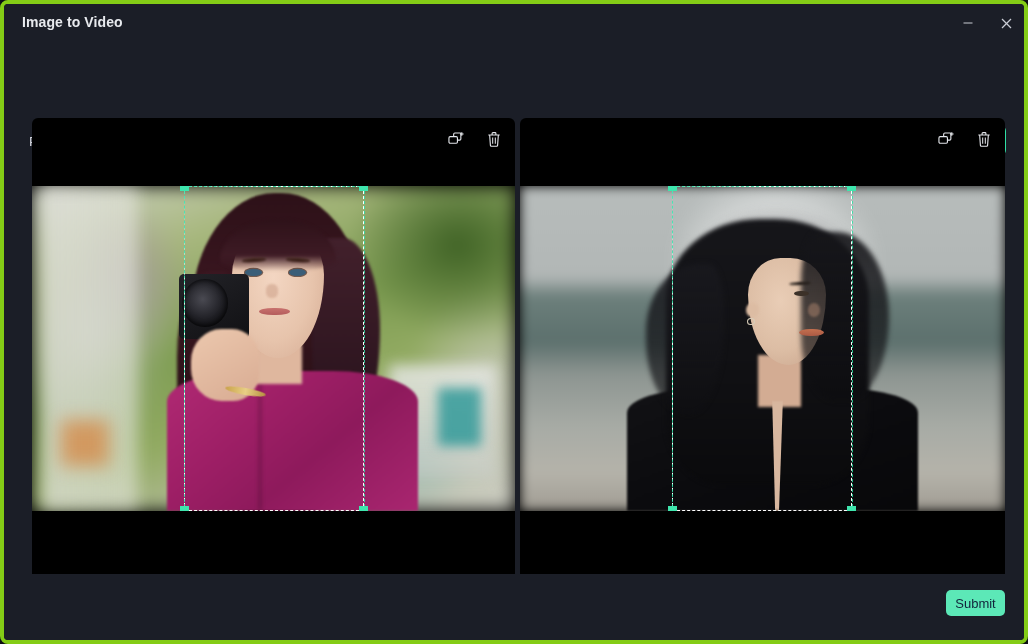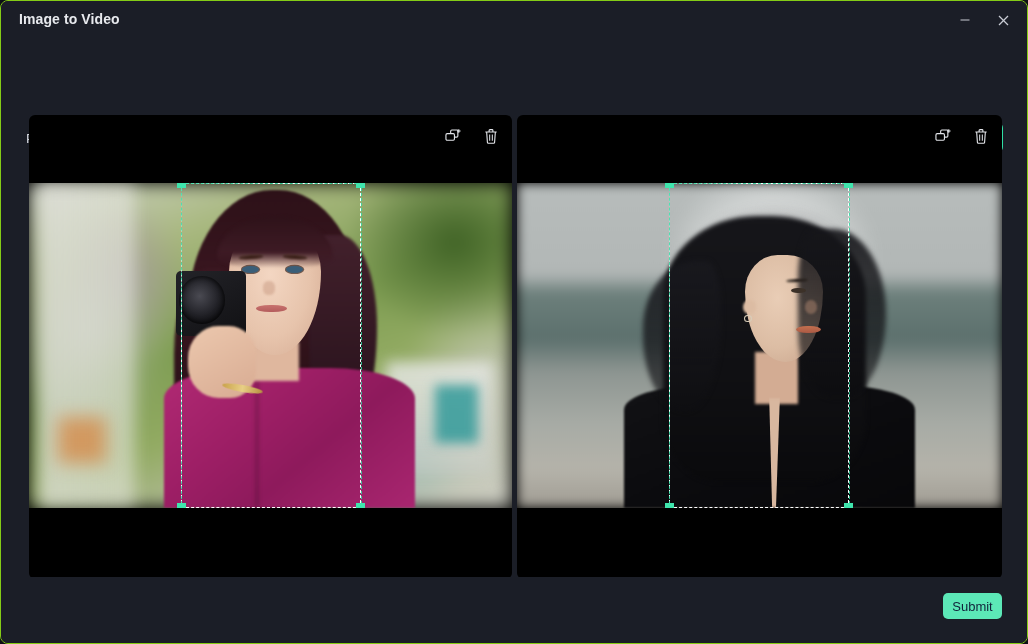--- a/index.html
+++ b/index.html
@@ -7,21 +7,21 @@
     width:1028px; height:644px;
     background:#0d0f14;
     font-family:"Liberation Sans", sans-serif;
     overflow:hidden;
   }
   .window {
     position:absolute; left:0; top:0;
     width:1028px; height:644px;
     background:#1b1e27;
     border-radius:8px;
-    border:1px solid #84cc16;
+    border:4px solid #84cc16;
     overflow:hidden;
   }
 
   
   .titlebar {
     position:absolute; left:0; top:0; width:1028px; height:38px;
     background:#1b1e27;
   }
   .title-text {
     position:absolute; left:18px; top:10px;

